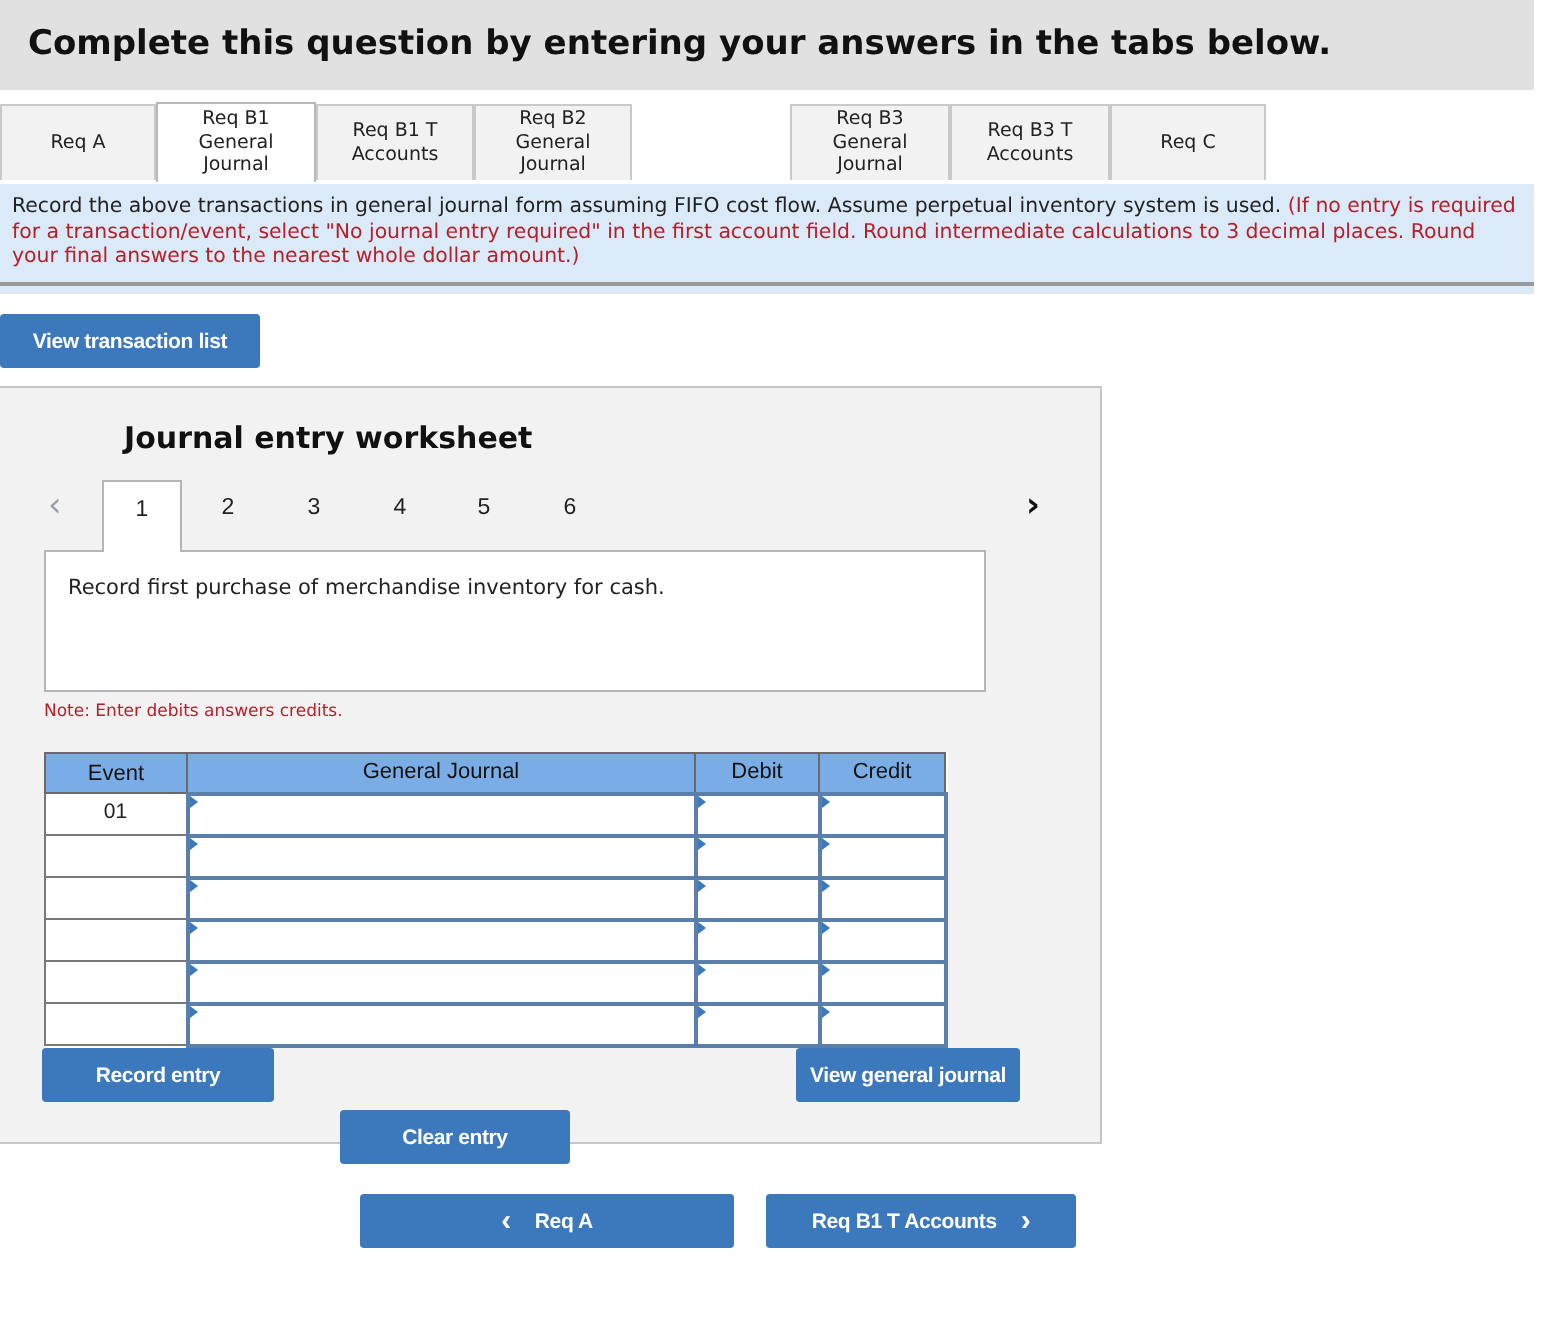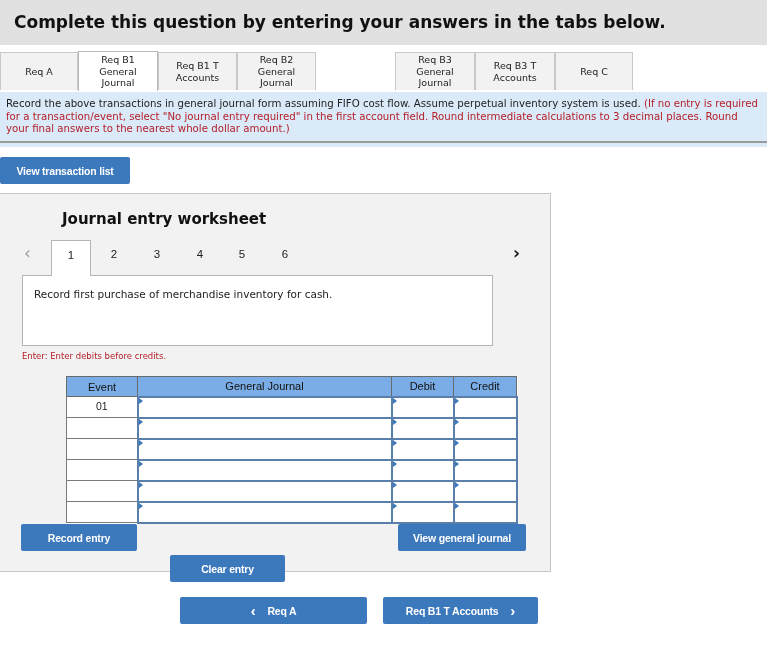--- a/index.html
+++ b/index.html
@@ -67,21 +67,21 @@
     position: absolute; left: 11px; top: 12px;
     font-family: "DejaVu Sans", sans-serif; font-size: 10.5px; color: #222;
   }
   .note {
     position: absolute; left: 22px; top: 157px;
     font-family: "DejaVu Sans", sans-serif; font-size: 8.5px; color: #b4202a;
   }
 
   table.journal {
     position: absolute; left: 22px; top: 182px; width: 450px;
-    border-collapse: collapse; table-layout: fixed; background: #fff; margin-left: 44px;
+    border-collapse: collapse; table-layout: fixed; background: #fff;
   }
   table.journal th {
     background: #7aade5; height: 20px; border: 1px solid #6a6a6a;
     font-family: "Liberation Sans", sans-serif; font-size: 11px; font-weight: normal; color: #111;
   }
   table.journal td { height: 19px; border: 1px solid #7a7a7a; padding: 0; position: relative; }
   table.journal td.event {
     text-align: center; font-family: "Liberation Sans", sans-serif; font-size: 10.5px; color: #222;
     vertical-align: top; padding-top: 3px;
   }
@@ -137,21 +137,21 @@
   <div class="step-tab" style="left:137px;">3</div>
   <div class="step-tab" style="left:180px;">4</div>
   <div class="step-tab" style="left:222px;">5</div>
   <div class="step-tab" style="left:265px;">6</div>
   <div class="nav-next">›</div>
 
   <div class="desc-box">
     <div class="text">Record first purchase of merchandise inventory for cash.</div>
   </div>
 
-  <div class="note">Enter: Enter debits before credits.</div>
+  <div class="note">Note: Enter debits answers credits.</div>
 
   <table class="journal">
     <colgroup>
       <col style="width:71px">
         <col style="width:254px">
         <col style="width:62px">
         <col style="width:63px">
     </colgroup>
     <thead>
       <tr>
@@ -196,21 +196,21 @@
         <td class="event"></td>
         <td class="inp"><span class="marker"></span><input value="" style=""></td>
         <td class="inp"><span class="marker"></span><input value="" style=""></td>
         <td class="inp"><span class="marker"></span><input value="" style=""></td>
       </tr>
     </tbody>
   </table>
 
   <div class="btn" style="left:21px;top:330px;width:116px;height:27px;">Record entry</div>
   <div class="btn" style="left:170px;top:330px;width:115px;height:27px;margin-top:31px;">Clear entry</div>
-  <div class="btn" style="left:398px;top:330px;width:128px;height:27px;">View general journal</div>
+  <div class="btn" style="left:398px;top:330px;width:112px;height:27px;">View general journal</div>
 </div>
 
 <div class="btn" style="left:180px;top:597px;width:187px;height:27px;">
   <span style="font-size:15px;margin-right:12px;">‹</span>
   <span>Req A</span>
 </div>
 <div class="btn" style="left:383px;top:597px;width:155px;height:27px;">
   <span>Req B1 T Accounts</span>
   <span style="font-size:15px;margin-left:12px;">›</span>
 </div>

